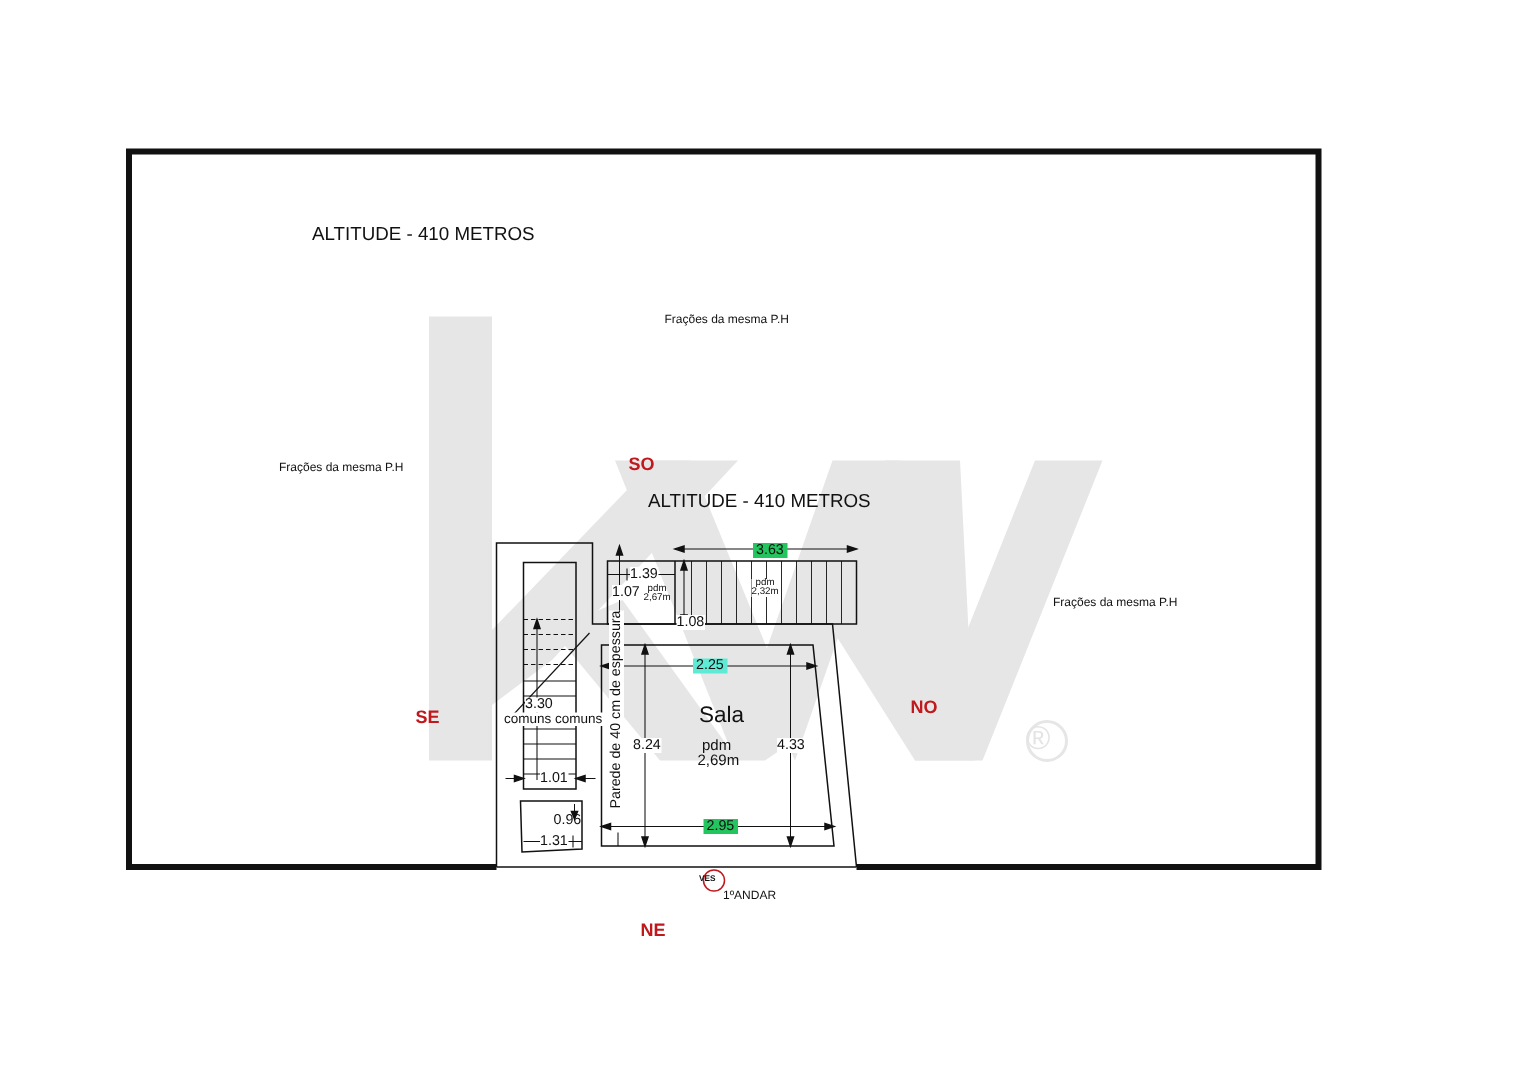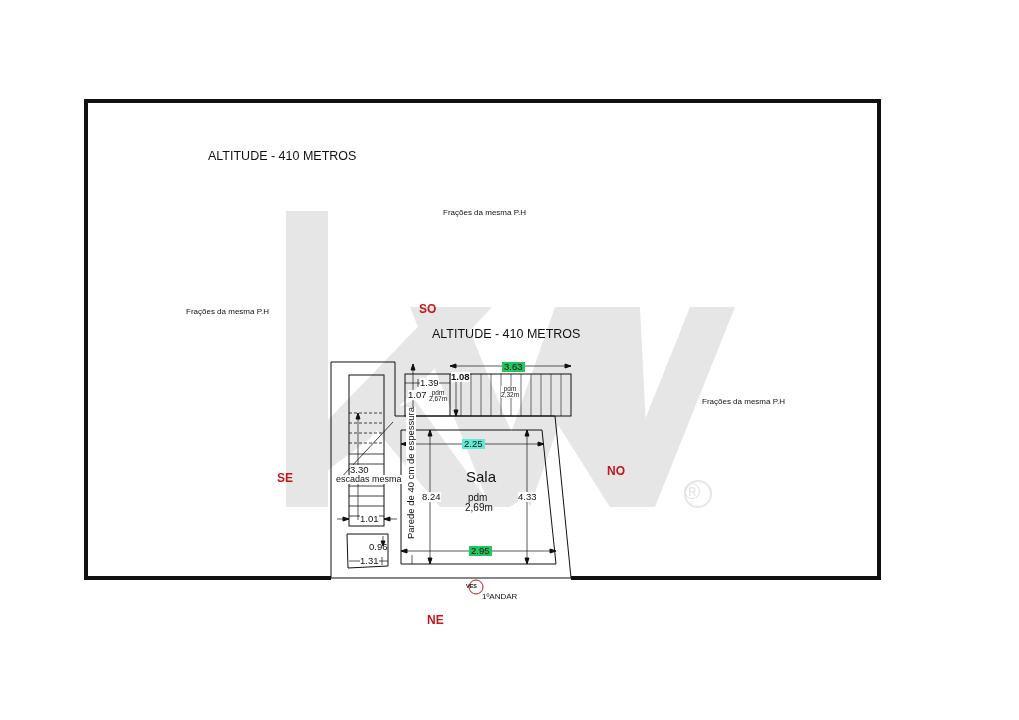--- a/index.html
+++ b/index.html
@@ -145,28 +145,28 @@
 
 <div class="lbl" style="left:684px;top:481px;font-size:22px;color:#e4e4e4;">®</div>
 
 <div class="lbl dim" style="left:502px;top:362px;background:#22c55e;padding:0 2px;">3.63</div>
 <div class="lbl dim" style="left:420px;top:378px;background:#fff;">1.39</div>
 <div class="lbl dim" style="left:408px;top:390px;background:#fff;">1.07</div>
 <div class="lbl tiny" style="left:429px;top:390px;">
   <div>pdm</div>
   <div>2,67m</div>
 </div>
-<div class="lbl dim" style="left:451px;top:372px;background:#fff;font-weight:bold;">1.08</div>
+<div class="lbl dim" style="left:451px;top:410px;background:#fff;">1.08</div>
 <div class="lbl tiny" style="left:501px;top:386px;background:#fff;">
   <div>pdm</div>
   <div>2,32m</div>
 </div>
 
 <div class="lbl dim" style="left:350px;top:465px;background:#fff;">3.30</div>
-<div class="lbl" style="left:336px;top:475px;font-size:9px;background:#fff;">escadas mesma</div>
+<div class="lbl" style="left:336px;top:475px;font-size:9px;background:#fff;">comuns comuns</div>
 <div class="lbl dim" style="left:360px;top:514px;background:#fff;">1.01</div>
 
 <div class="lbl dim" style="left:369px;top:542px;">0.96</div>
 <div class="lbl dim" style="left:360px;top:556px;background:#fff;">1.31</div>
 
 <div class="lbl vert" style="left:406px;top:539px;background:#fff;">Parede de 40 cm de espessura</div>
 
 <div class="lbl dim" style="left:462px;top:439px;background:#5eead4;padding:0 2px;">2.25</div>
 <div class="lbl" style="left:466px;top:469px;font-size:15px;">Sala</div>
 <div class="lbl dim" style="left:422px;top:492px;background:#fff;">8.24</div>

